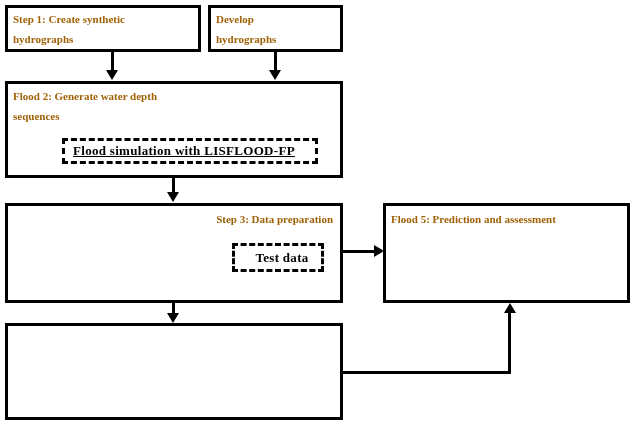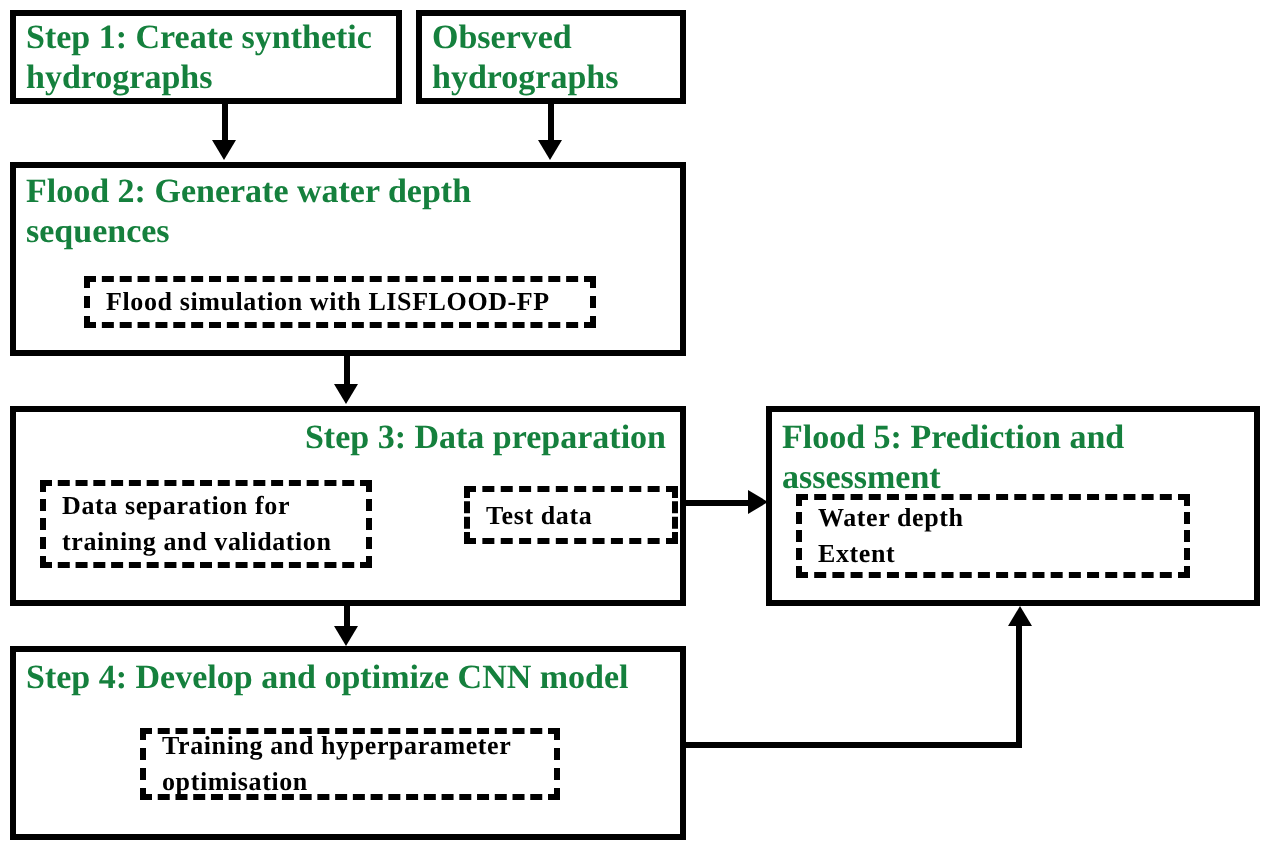--- a/index.html
+++ b/index.html
@@ -17,23 +17,23 @@
   }
   .box {
     position: absolute;
     box-sizing: border-box;
     border: 3px solid #000000;
     background: #ffffff;
   }
   .box-title {
     position: absolute;
     font-weight: bold;
-    font-size: 17px;
+    font-size: 11px;
     line-height: 20px;
-    color: #15803d;
+    color: #a16207;
     white-space: pre-line;
   }
   .dbox {
     position: absolute;
     box-sizing: border-box;
     border: 3px dashed #000000;
     background: #ffffff;
     display: flex;
     align-items: center;
   }
@@ -84,66 +84,53 @@
 </head>
 <body>
 
 <div id="canvas">
 
   <div class="box" style="left:5px; top:5px; width:196px; height:47px;"></div>
   <div class="box-title" style="left:13px; top:9px; width:186px;">Step 1: Create synthetic
 hydrographs</div>
 
   <div class="box" style="left:208px; top:5px; width:135px; height:47px;"></div>
-  <div class="box-title" style="left:216px; top:9px; width:126px;">Observed
+  <div class="box-title" style="left:216px; top:9px; width:126px;">Develop
 hydrographs</div>
 
   <div class="vline" style="left:111px; top:52px; height:22px;"></div>
   <div class="arrow-down" style="left:106px; top:70px;"></div>
 
   <div class="vline" style="left:274px; top:52px; height:22px;"></div>
   <div class="arrow-down" style="left:269px; top:70px;"></div>
 
   <div class="box" style="left:5px; top:81px; width:338px; height:97px;"></div>
   <div class="box-title" style="left:13px; top:86px; width:320px;">Flood 2: Generate water depth
 sequences</div>
-  <div class="dbox" style="left:42px; top:138px; width:256px; height:26px;">
+  <div class="dbox" style="left:62px; top:138px; width:256px; height:26px;text-decoration:underline;">
     <span class="dbox-label">Flood simulation  with  LISFLOOD-FP</span>
   </div>
 
   <div class="vline" style="left:172px; top:178px; height:17px;"></div>
   <div class="arrow-down" style="left:167px; top:192px;"></div>
 
   <div class="box" style="left:5px; top:203px; width:338px; height:100px;"></div>
   <div class="box-title" style="left:13px; top:209px; width:320px;text-align:right;">Step 3: Data preparation</div>
-  <div class="dbox" style="left:20px; top:240px; width:166px; height:44px;">
-    <span class="dbox-label">Data separation  for
-training  and  validation</span>
-  </div>
-  <div class="dbox" style="left:232px; top:243px; width:107px; height:29px;">
+  <div class="dbox" style="left:232px; top:243px; width:92px; height:29px;justify-content:center;">
     <span class="dbox-label">Test data</span>
   </div>
 
   <div class="hline" style="left:343px; top:250px; width:36px;"></div>
   <div class="arrow-right" style="left:374px; top:245px;"></div>
 
   <div class="vline" style="left:172px; top:303px; height:13px;"></div>
   <div class="arrow-down" style="left:167px; top:313px;"></div>
 
   <div class="box" style="left:5px; top:323px; width:338px; height:97px;"></div>
-  <div class="box-title" style="left:13px; top:329px; width:325px;">Step 4: Develop and optimize CNN model</div>
-  <div class="dbox" style="left:70px; top:364px; width:210px; height:36px;">
-    <span class="dbox-label">Training  and hyperparameter
-optimisation</span>
-  </div>
 
   <div class="hline" style="left:343px; top:371px; width:168px;"></div>
   <div class="vline" style="left:508px; top:312px; height:62px;"></div>
   <div class="arrow-up" style="left:504px; top:303px;"></div>
 
   <div class="box" style="left:383px; top:203px; width:247px; height:100px;"></div>
   <div class="box-title" style="left:391px; top:209px; width:236px;">Flood 5: Prediction and assessment</div>
-  <div class="dbox" style="left:398px; top:247px; width:197px; height:42px;">
-    <span class="dbox-label">Water depth
-Extent</span>
-  </div>
 
 </div>
 
 </body></html>

